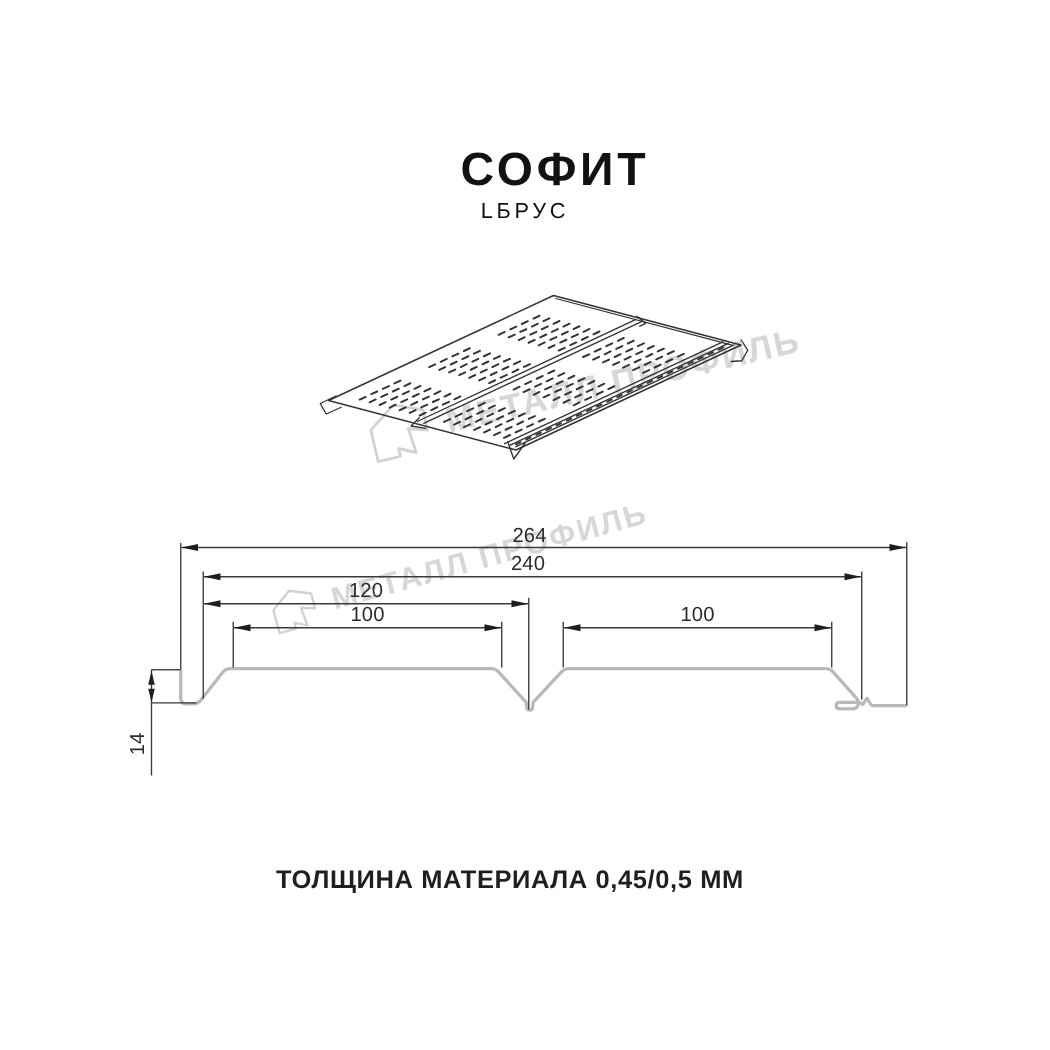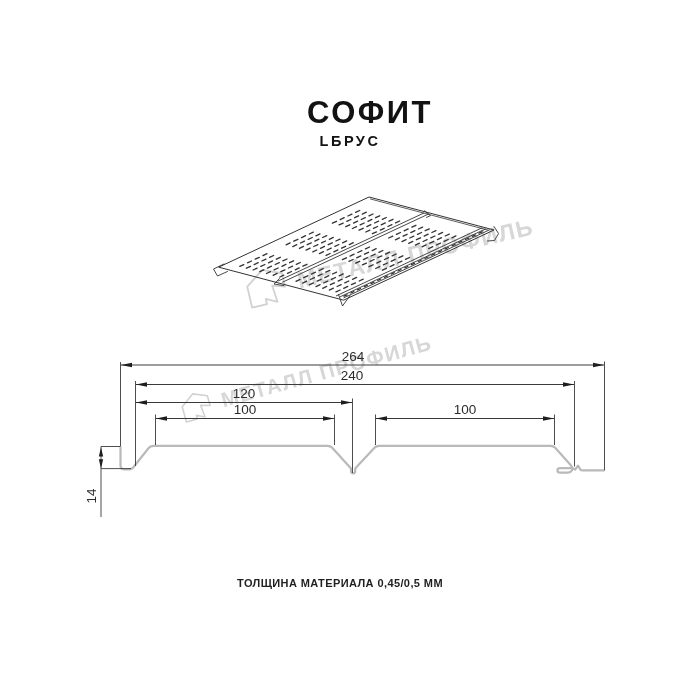--- a/index.html
+++ b/index.html
@@ -8,26 +8,26 @@
     font-family:"Liberation Sans", sans-serif;overflow:hidden;
   }
   .page-title{
     position:absolute;top:97px;left:0;width:700px;text-align:center;
     font-size:31px;font-weight:700;letter-spacing:2.5px;color:#121212;line-height:1;
     z-index:3;
     padding-left:20px;
   }
   .page-subtitle{
     position:absolute;top:134px;left:0;width:700px;text-align:center;
-    font-size:14.5px;font-weight:700;letter-spacing:2.5px;color:#121212;line-height:1;
+    font-size:14.5px;font-weight:400;letter-spacing:2.5px;color:#121212;line-height:1;
     z-index:3;
   }
   .footer-note{
     position:absolute;top:578px;left:0;width:680px;text-align:center;
-    font-size:11px;font-weight:700;letter-spacing:0.4px;color:#1f1f1f;line-height:1;
+    font-size:17px;font-weight:700;letter-spacing:0.4px;color:#1f1f1f;line-height:1;
     z-index:3;
   }
   .watermark{
     position:absolute;display:flex;align-items:center;gap:9px;
     transform-origin:left center;z-index:1;white-space:nowrap;
     color:#d7d7d7;font-weight:700;
   }
   .watermark .wm-text{letter-spacing:1.5px;}
   .wm-a{left:244px;top:272px;transform:rotate(-13deg);font-size:23px;}
   .wm-b{left:180px;top:396px;transform:rotate(-15.5deg);font-size:20.5px;}

